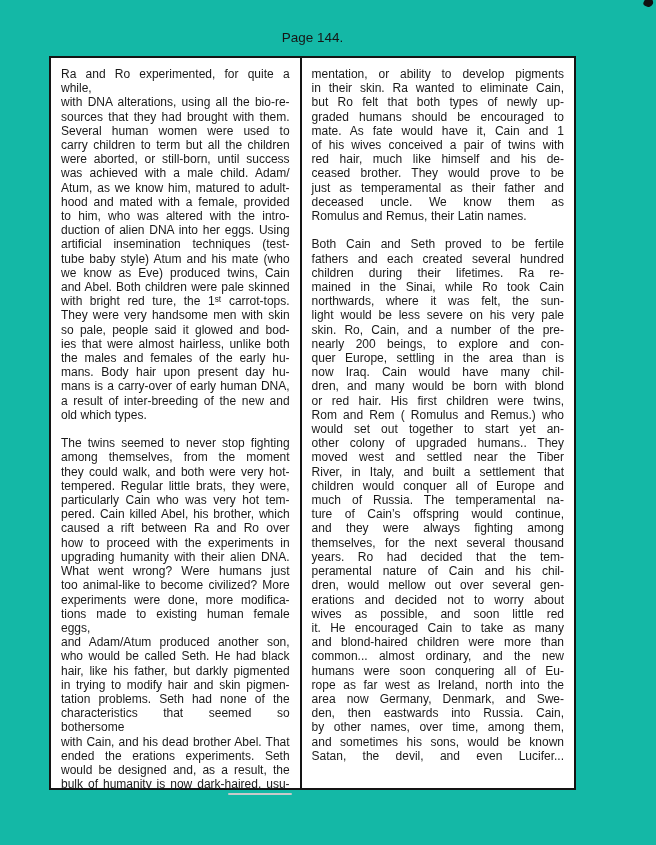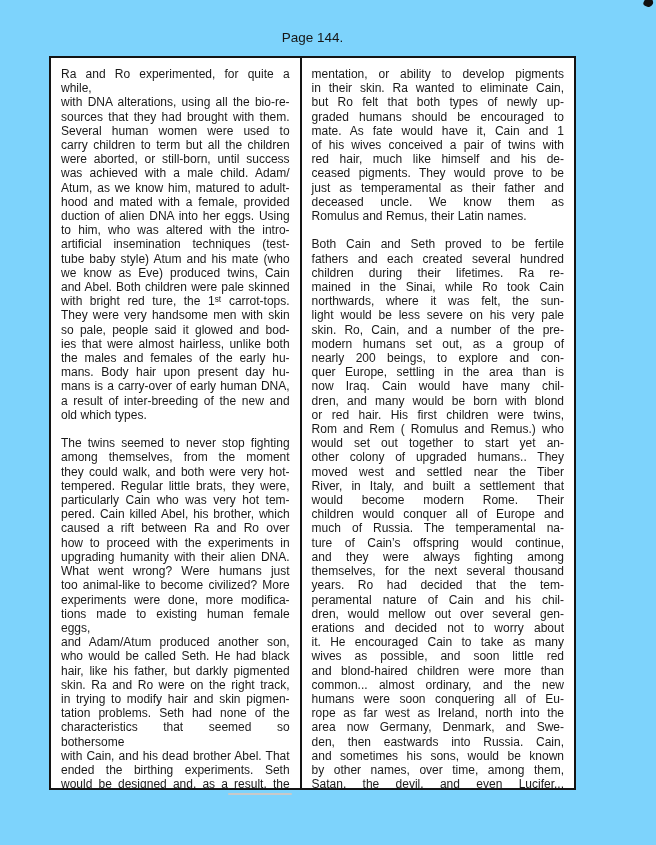--- a/index.html
+++ b/index.html
@@ -5,21 +5,21 @@
   html, body {
     margin: 0;
     padding: 0;
     background: #ffffff;
     font-family: "Liberation Sans", "DejaVu Sans", sans-serif;
   }
   .page {
     position: relative;
     width: 656px;
     height: 845px;
-    background: #7dd3fc;
+    background: #14b8a6;
     overflow: hidden;
   }
   .page-header {
     position: absolute;
     top: 30px;
     left: 49px;
     width: 527px;
     text-align: center;
     font-size: 13.5px;
     color: #161616;
@@ -91,22 +91,22 @@
         <div class="para">
           <div class="line">Ra and Ro experimented, for quite a while,</div>
           <div class="line">with DNA alterations, using all the bio-re-</div>
           <div class="line">sources that they had brought with them.</div>
           <div class="line">Several human women were used to</div>
           <div class="line">carry children to term but all the children</div>
           <div class="line">were aborted, or still-born, until success</div>
           <div class="line">was achieved with a male child. Adam/</div>
           <div class="line">Atum, as we know him, matured to adult-</div>
           <div class="line">hood and mated with a female, provided</div>
+          <div class="line">to him, who was altered with the intro-</div>
           <div class="line">duction of alien DNA into her eggs. Using</div>
-          <div class="line">to him, who was altered with the intro-</div>
           <div class="line">artificial insemination techniques (test-</div>
           <div class="line">tube baby style) Atum and his mate (who</div>
           <div class="line">we know as Eve) produced twins, Cain</div>
           <div class="line">and Abel. Both children were pale skinned</div>
           <div class="line">with bright red ture, the 1ˢᵗ carrot-tops.</div>
           <div class="line">They were very handsome men with skin</div>
           <div class="line">so pale, people said it glowed and bod-</div>
           <div class="line">ies that were almost hairless, unlike both</div>
           <div class="line">the males and females of the early hu-</div>
           <div class="line">mans. Body hair upon present day hu-</div>
@@ -124,84 +124,81 @@
           <div class="line">caused a rift between Ra and Ro over</div>
           <div class="line">how to proceed with the experiments in</div>
           <div class="line">upgrading humanity with their alien DNA.</div>
           <div class="line">What went wrong? Were humans just</div>
           <div class="line">too animal-like to become civilized? More</div>
           <div class="line">experiments were done, more modifica-</div>
           <div class="line">tions made to existing human female eggs,</div>
           <div class="line">and Adam/Atum produced another son,</div>
           <div class="line">who would be called Seth. He had black</div>
           <div class="line">hair, like his father, but darkly pigmented</div>
-          <div class="line">skin. Ra and Ro were on the right track,</div>
           <div class="line">in trying to modify hair and skin pigmen-</div>
           <div class="line">tation problems. Seth had none of the</div>
           <div class="line">characteristics that seemed so bothersome</div>
           <div class="line">with Cain, and his dead brother Abel. That</div>
-          <div class="line">ended the birthing experiments. Seth</div>
+          <div class="line">ended the erations experiments. Seth</div>
           <div class="line">would be designed and, as a result, the</div>
           <div class="line">bulk of humanity is now dark-haired, usu-</div>
           <div class="line">ally black-haired, and all have some pig-</div>
         </div>
       </div>
     <div class="col col-right">
         <div class="para">
           <div class="line">mentation, or ability to develop pigments</div>
           <div class="line">in their skin. Ra wanted to eliminate Cain,</div>
           <div class="line">but Ro felt that both types of newly up-</div>
           <div class="line">graded humans should be encouraged to</div>
           <div class="line">mate. As fate would have it, Cain and 1</div>
           <div class="line">of his wives conceived a pair of twins with</div>
           <div class="line">red hair, much like himself and his de-</div>
-          <div class="line">ceased pigments. They would prove to be</div>
+          <div class="line">ceased brother. They would prove to be</div>
           <div class="line">just as temperamental as their father and</div>
           <div class="line">deceased uncle. We know them as</div>
           <div class="line last">Romulus and Remus, their Latin names.</div>
         </div>
         <div class="para">
           <div class="line">Both Cain and Seth proved to be fertile</div>
           <div class="line">fathers and each created several hundred</div>
           <div class="line">children during their lifetimes. Ra re-</div>
           <div class="line">mained in the Sinai, while Ro took Cain</div>
           <div class="line">northwards, where it was felt, the sun-</div>
           <div class="line">light would be less severe on his very pale</div>
           <div class="line">skin. Ro, Cain, and a number of the pre-</div>
-          <div class="line">modern humans set out, as a group of</div>
           <div class="line">nearly 200 beings, to explore and con-</div>
           <div class="line">quer Europe, settling in the area than is</div>
           <div class="line">now Iraq. Cain would have many chil-</div>
           <div class="line">dren, and many would be born with blond</div>
           <div class="line">or red hair. His first children were twins,</div>
           <div class="line">Rom and Rem ( Romulus and Remus.) who</div>
           <div class="line">would set out together to start yet an-</div>
           <div class="line">other colony of upgraded humans.. They</div>
           <div class="line">moved west and settled near the Tiber</div>
           <div class="line">River, in Italy, and built a settlement that</div>
-          <div class="line">would become modern Rome. Their</div>
           <div class="line">children would conquer all of Europe and</div>
           <div class="line">much of Russia. The temperamental na-</div>
           <div class="line">ture of Cain’s offspring would continue,</div>
           <div class="line">and they were always fighting among</div>
           <div class="line">themselves, for the next several thousand</div>
           <div class="line">years. Ro had decided that the tem-</div>
           <div class="line">peramental nature of Cain and his chil-</div>
           <div class="line">dren, would mellow out over several gen-</div>
           <div class="line">erations and decided not to worry about</div>
+          <div class="line">wives as possible, and soon little red</div>
           <div class="line">it. He encouraged Cain to take as many</div>
-          <div class="line">wives as possible, and soon little red</div>
           <div class="line">and blond-haired children were more than</div>
           <div class="line">common... almost ordinary, and the new</div>
           <div class="line">humans were soon conquering all of Eu-</div>
           <div class="line">rope as far west as Ireland, north into the</div>
           <div class="line">area now Germany, Denmark, and Swe-</div>
           <div class="line">den, then eastwards into Russia. Cain,</div>
+          <div class="line">by other names, over time, among them,</div>
           <div class="line">and sometimes his sons, would be known</div>
-          <div class="line">by other names, over time, among them,</div>
           <div class="line">Satan, the devil, and even Lucifer...</div>
         </div>
       </div>
   </div>
 
   <div class="scan-artifact"></div>
   <div class="scan-smudge"></div>
 </div>
 
 </body></html>

